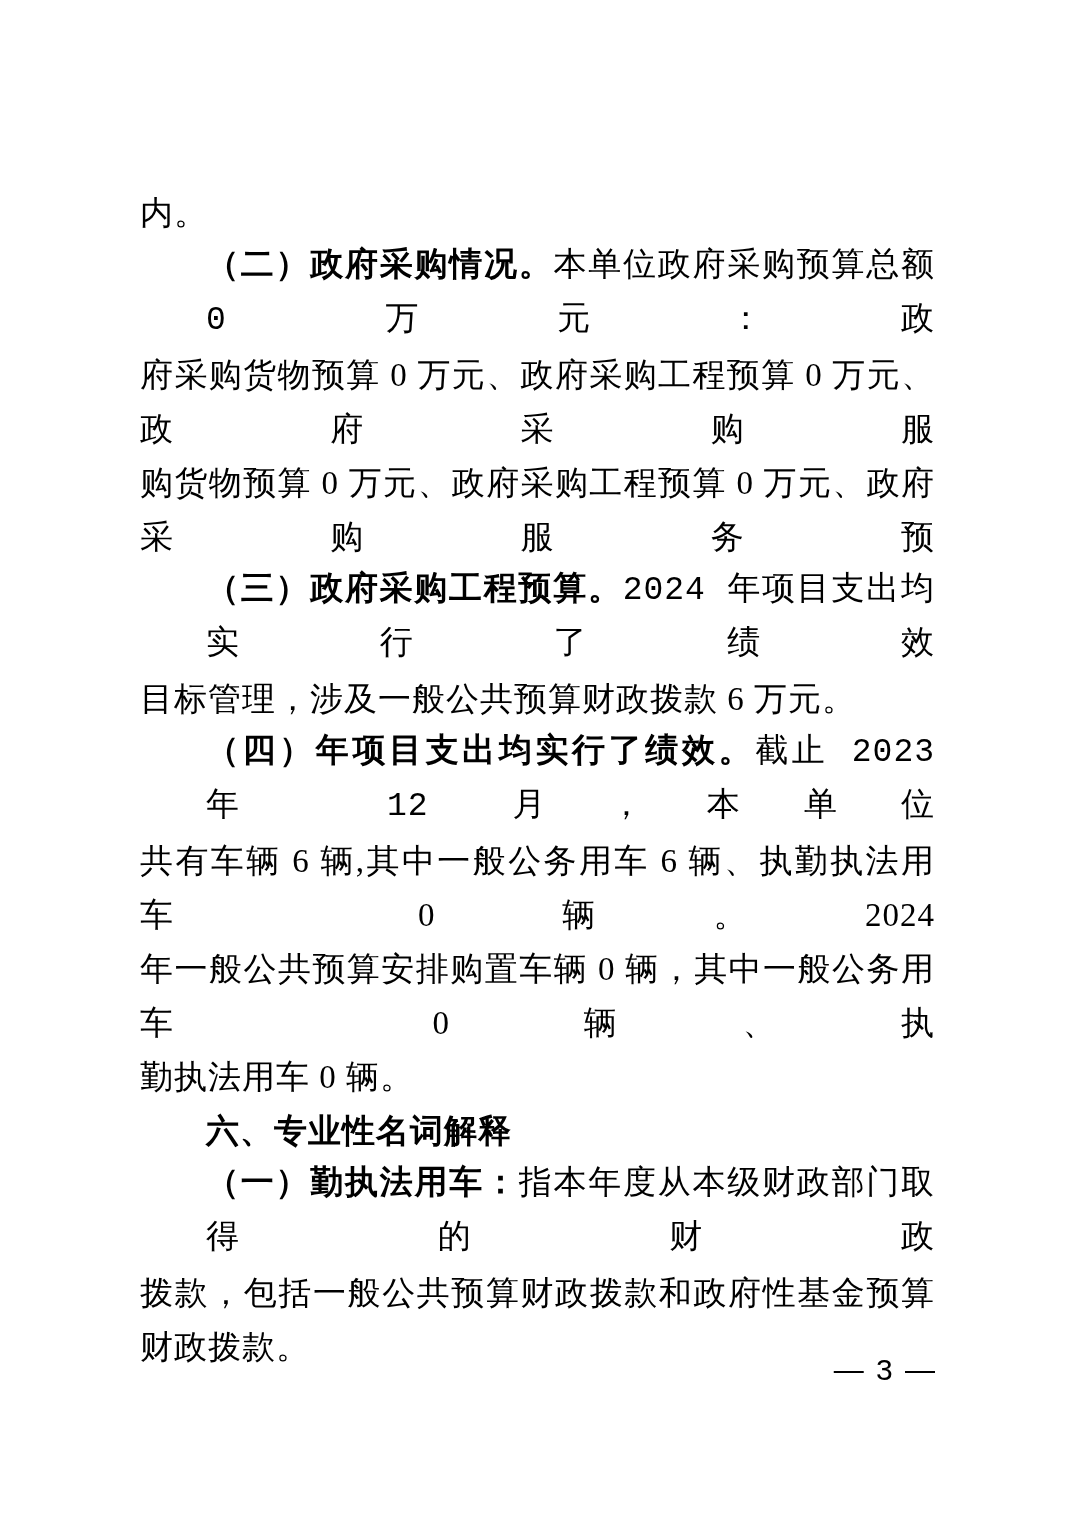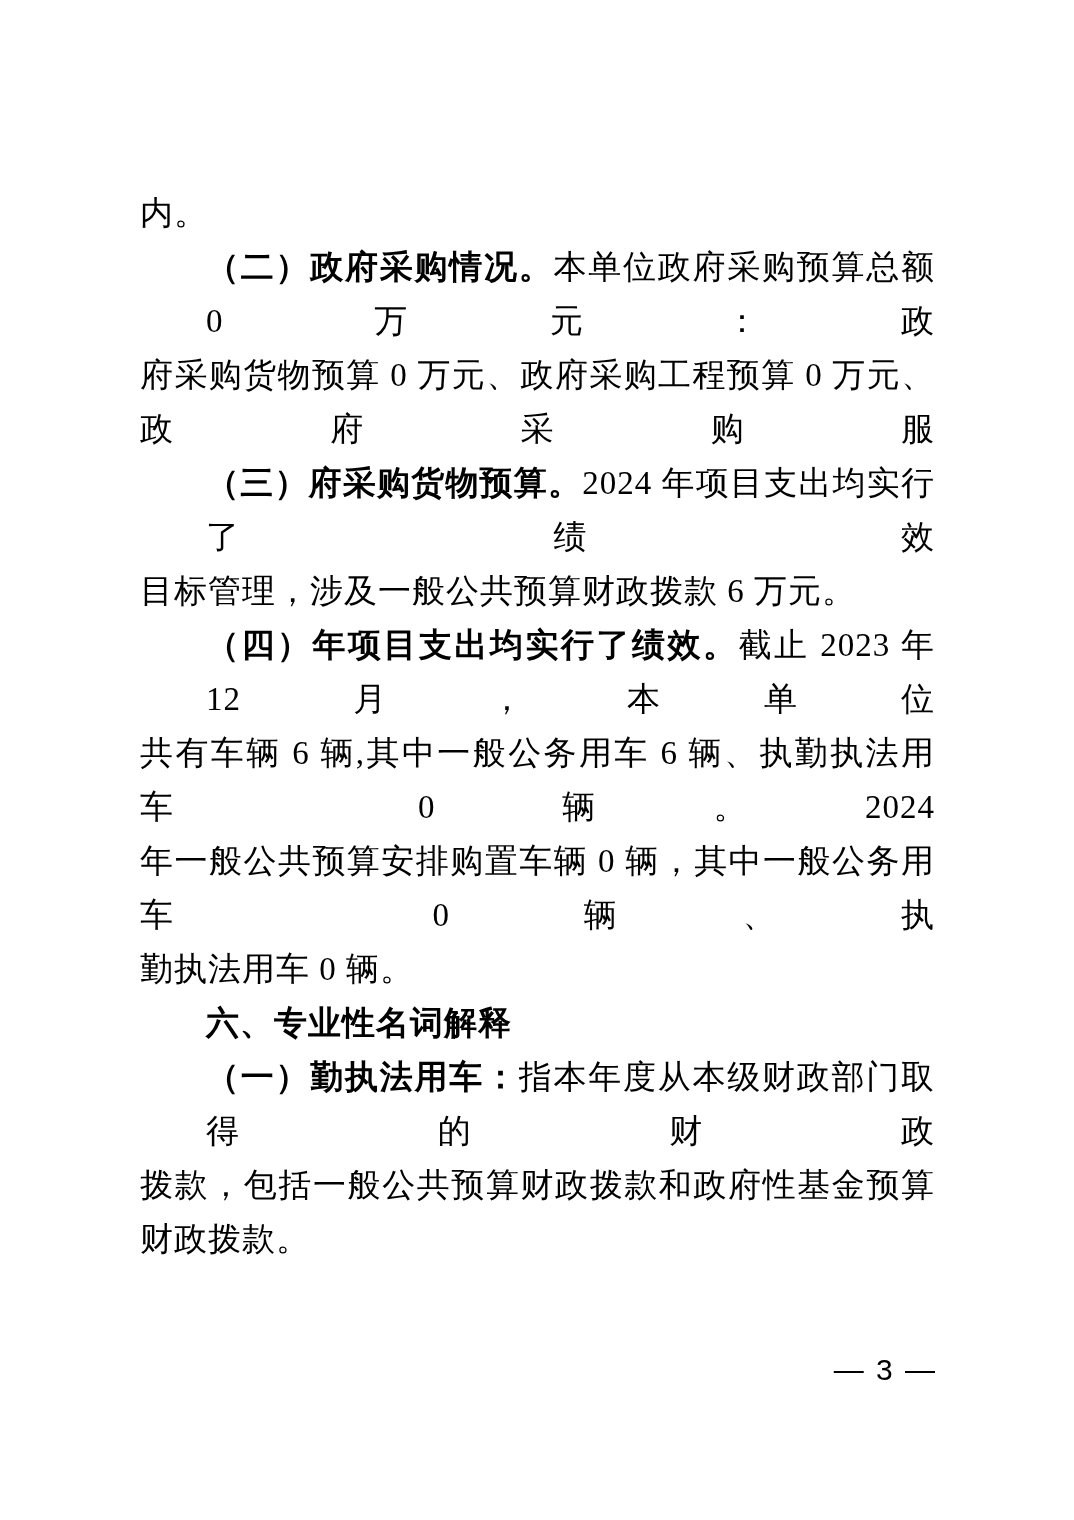--- a/index.html
+++ b/index.html
@@ -27,20 +27,21 @@
     line-height: 54px;
     min-height: 54px;
     text-align: justify;
     letter-spacing: 1px;
   }
   .line.fill {
     text-align-last: justify;
   }
   .line.indent {
     padding-left: 66px;
+    font-family: Liberation Mono, monospace;
   }
   .line .b {
     font-weight: bold;
   }
   .line.heading {
     font-family: "Liberation Sans", "DejaVu Sans", sans-serif;
     font-weight: bold;
     text-align: left;
     text-align-last: left;
   }
@@ -56,21 +57,22 @@
   }
 </style>
 </head>
 <body>
 
 <div class="page">
   <div class="content" id="doc-content">
       <div class="line"><span>内。</span></div>
       <div class="line indent fill"><span class="b">（二）政府采购情况。</span><span>本单位政府采购预算总额 0 万元：政</span></div>
       <div class="line fill"><span>府采购货物预算 0 万元、政府采购工程预算 0 万元、政府采购服</span></div>
-      <div class="line indent fill"><span class="b">（三）府采购货物预算。</span><span>2024 年项目支出均实行了绩效</span></div>
+      <div class="line fill"><span>购货物预算 0 万元、政府采购工程预算 0 万元、政府采购服务预</span></div>
+      <div class="line indent fill"><span class="b">（三）政府采购工程预算。</span><span>2024 年项目支出均实行了绩效</span></div>
       <div class="line"><span>目标管理，涉及一般公共预算财政拨款 6 万元。</span></div>
       <div class="line indent fill"><span class="b">（四）年项目支出均实行了绩效。</span><span>截止 2023 年 12 月，本单位</span></div>
       <div class="line fill"><span>共有车辆 6 辆,其中一般公务用车 6 辆、执勤执法用车 0 辆。2024</span></div>
       <div class="line fill"><span>年一般公共预算安排购置车辆 0 辆，其中一般公务用车 0 辆、执</span></div>
       <div class="line"><span>勤执法用车 0 辆。</span></div>
       <div class="line indent heading"><span class="b">六、专业性名词解释</span></div>
       <div class="line indent fill"><span class="b">（一）勤执法用车：</span><span>指本年度从本级财政部门取得的财政</span></div>
       <div class="line"><span>拨款，包括一般公共预算财政拨款和政府性基金预算财政拨款。</span></div>
     </div>
   <div class="page-num">— 3 —</div>

